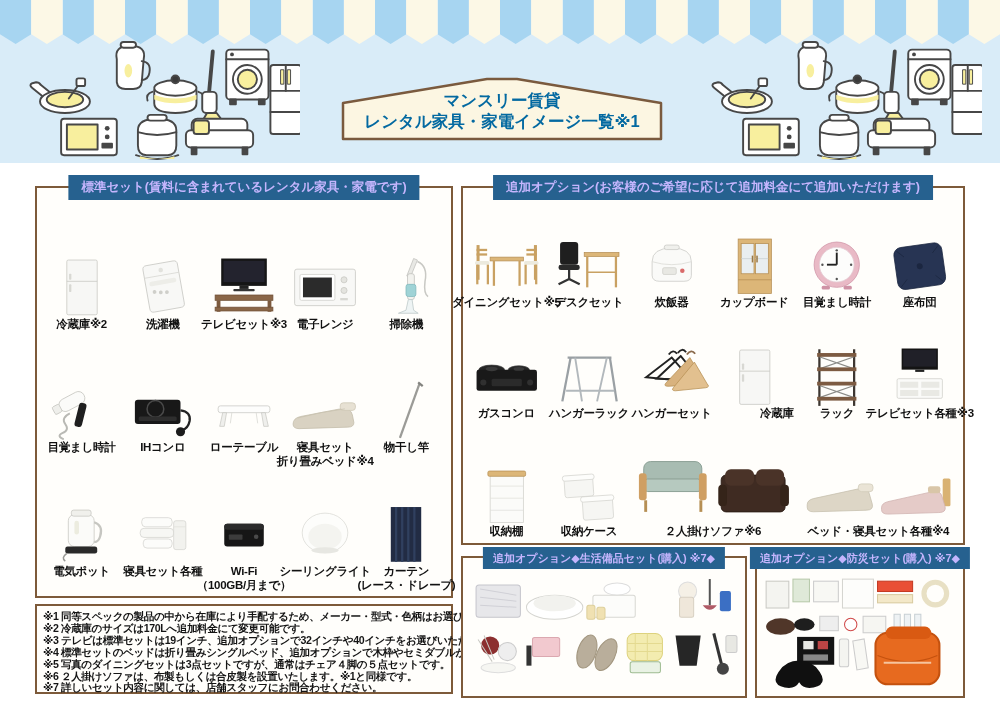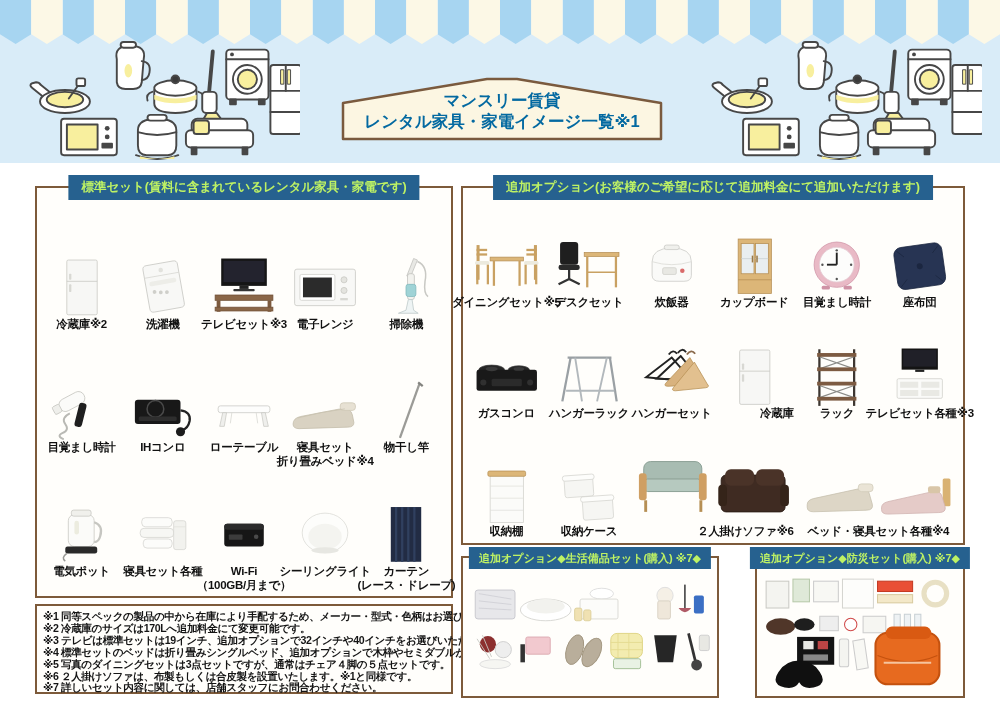--- a/index.html
+++ b/index.html
@@ -24,25 +24,25 @@
   .plaque{position:absolute;left:341px;top:76px;width:322px;height:66px}
   .plaque > svg{position:absolute;inset:0;width:100%;height:100%}
   .plaque-text{position:absolute;left:0;right:0;top:13px;text-align:center;font-weight:bold;color:#0369a1}
   .plaque-line1{font-size:16.5px;line-height:1.35}
   .plaque-line2{font-size:16.5px}
 
   .box{position:absolute;border:2px solid var(--box-border);background:#fffefb}
   #standard-box{left:35px;top:186px;width:418px;height:412px}
   #option-box{left:461px;top:186px;width:504px;height:359px}
   #footnote-box{left:35px;top:604px;width:418px;height:90px}
-  #life-box{left:461px;top:556px;width:258px;height:142px}
+  #life-box{left:461px;top:556px;width:286px;height:142px}
   #disaster-box{left:755px;top:556px;width:210px;height:142px}
 
   .box-header{position:absolute;top:-13px;left:50%;transform:translateX(-50%);background:var(--header-bg);
-    color:#bef264;font-weight:bold;font-size:12.5px;height:25px;line-height:25px;padding:0 13px;white-space:nowrap}
+    color:#c4b5fd;font-weight:bold;font-size:12.5px;height:25px;line-height:25px;padding:0 13px;white-space:nowrap}
   .box-header.small{font-size:11px;height:22px;line-height:22px;top:-11px;padding:0 10px}
 
   .grid{position:absolute;display:grid}
   #standard-grid{inset:14px 5px 2px 5px;grid-template-columns:repeat(5,1fr);grid-template-rows:145px 123px auto;column-gap:2px}
   #option-grid{inset:13px 4px 2px 4px;grid-template-columns:repeat(12,1fr);grid-template-rows:111px 111px auto;column-gap:4px}
   .cell{display:flex;flex-direction:column;align-items:center;min-width:0}
   .cell .img{flex:1 1 auto;width:100%;display:flex;align-items:flex-end;justify-content:center;min-height:0;overflow:hidden}
   .cell .img svg{max-width:96%;max-height:98%}
   .cell .label{font-weight:bold;font-size:11.5px;line-height:1.18;text-align:center;white-space:pre;letter-spacing:-0.3px;color:#111}
   #standard-grid .label{height:29px}
@@ -627,21 +627,21 @@
               <rect x="16" y="13" width="42" height="7" rx="3" fill="#fdfdfb" stroke="#d4d4cf"></rect>
             </g>
             <g transform="rotate(-4 60 56)">
               <rect x="42" y="44" width="40" height="28" rx="3" fill="#f6f6f3" stroke="#d4d4cf"></rect>
               <rect x="40" y="41" width="44" height="7" rx="3" fill="#fdfdfb" stroke="#d4d4cf"></rect>
             </g>
           </svg>
         </div>
         <div class="label">収納ケース</div>
       </div>
-      <div class="cell" style="grid-column: span 4; align-items: flex-end;">
+      <div class="cell" style="grid-column: span 4;">
         <div class="img">
           <svg viewBox="0 0 160 80">
             <rect x="8" y="14" width="60" height="20" rx="7" fill="#a8bcb2" stroke="#8ba094"></rect>
             <rect x="8" y="32" width="60" height="13" rx="4" fill="#b6c9bf" stroke="#8ba094"></rect>
             <rect x="3" y="26" width="8" height="28" rx="3" fill="#cf9f63"></rect>
             <rect x="65" y="26" width="8" height="28" rx="3" fill="#cf9f63"></rect>
             <line x1="10" y1="54" x2="10" y2="66" stroke="#b68f54" stroke-width="3"></line>
             <line x1="67" y1="54" x2="67" y2="66" stroke="#b68f54" stroke-width="3"></line>
             <rect x="88" y="28" width="66" height="38" rx="5" fill="#3f2b22" stroke="#2d1e17"></rect>
             <rect x="92" y="22" width="30" height="17" rx="6" fill="#4a3328"></rect>

